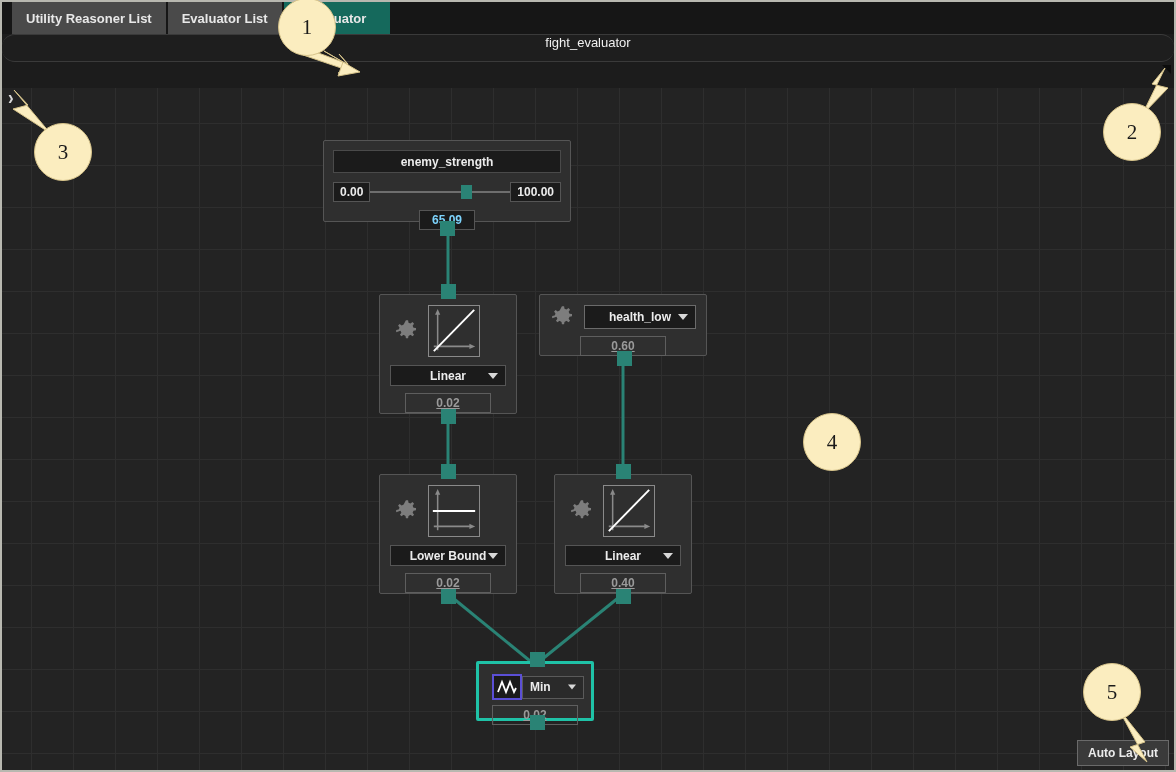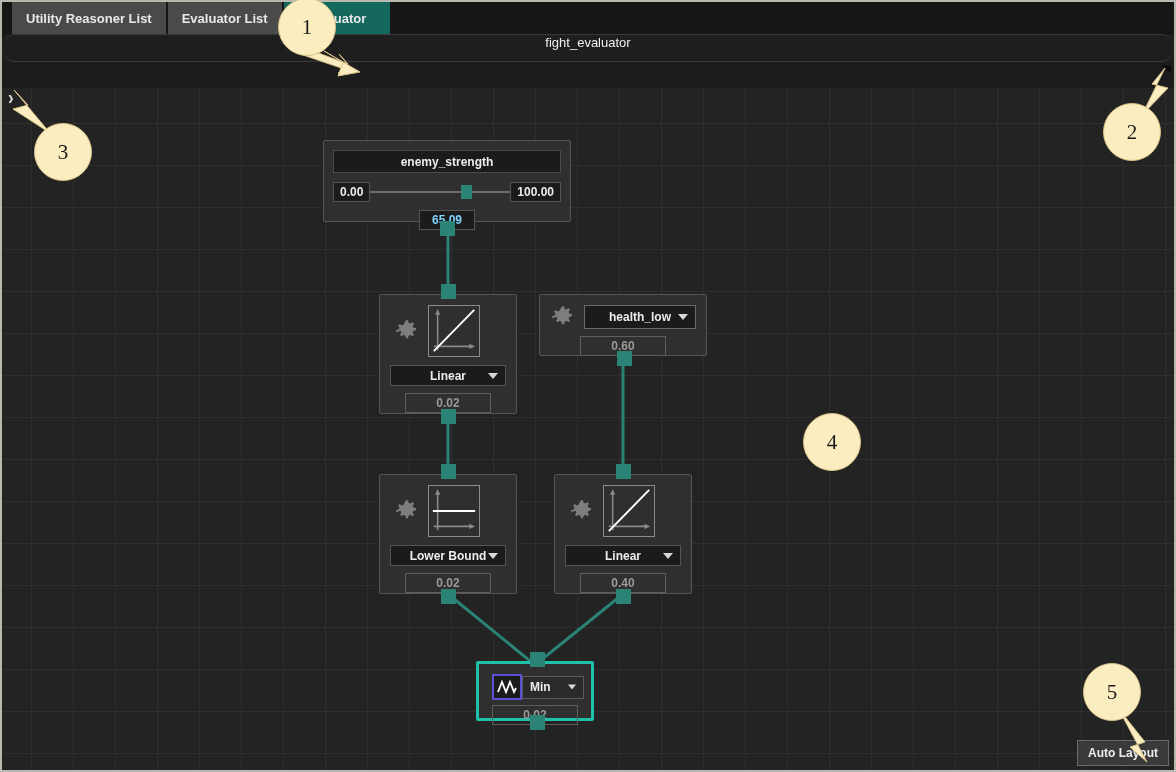--- a/index.html
+++ b/index.html
@@ -191,20 +191,21 @@
     border-top: 6px solid #d8d8d8;
   }
   .fn-val {
     margin: 7px auto 0 auto;
     width: fit-content;
     background: transparent;
     border: 1px solid #5e5e5e;
     color: #9a9a9a;
     font-size: 12px; font-weight: bold;
     padding: 2px 30px;
+    text-decoration: underline;
   }
 
   
   .hl-row { display: flex; align-items: center; padding: 9px 10px 0 10px; }
   .hl-dd {
     flex: 1; height: 24px; margin-left: 8px;
     background: #1b1b1b; border: 1px solid #6b6b6b;
     display: flex; align-items: center; position: relative;
     cursor: pointer;
   }

